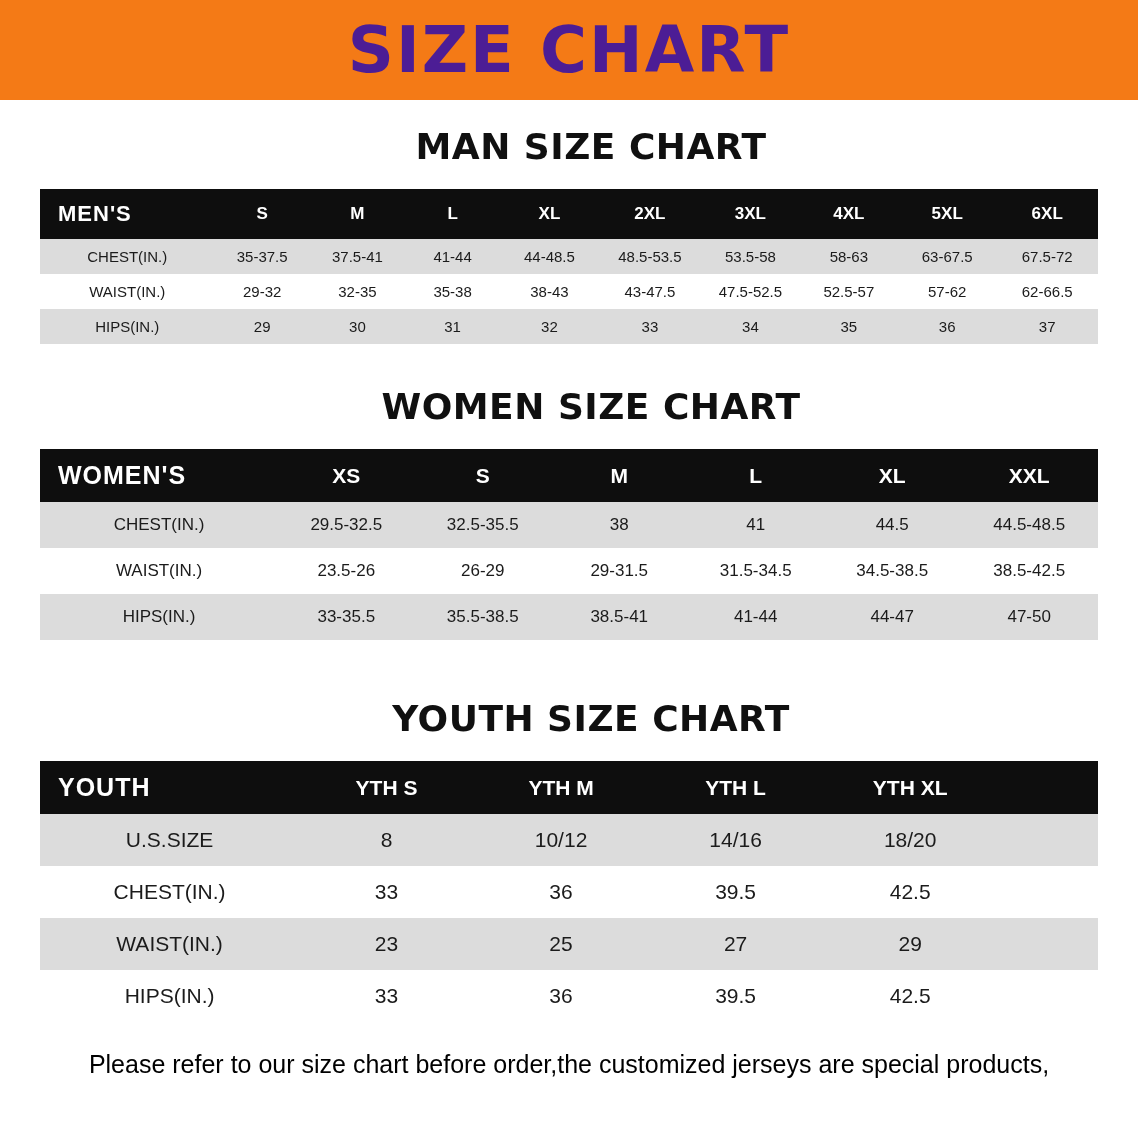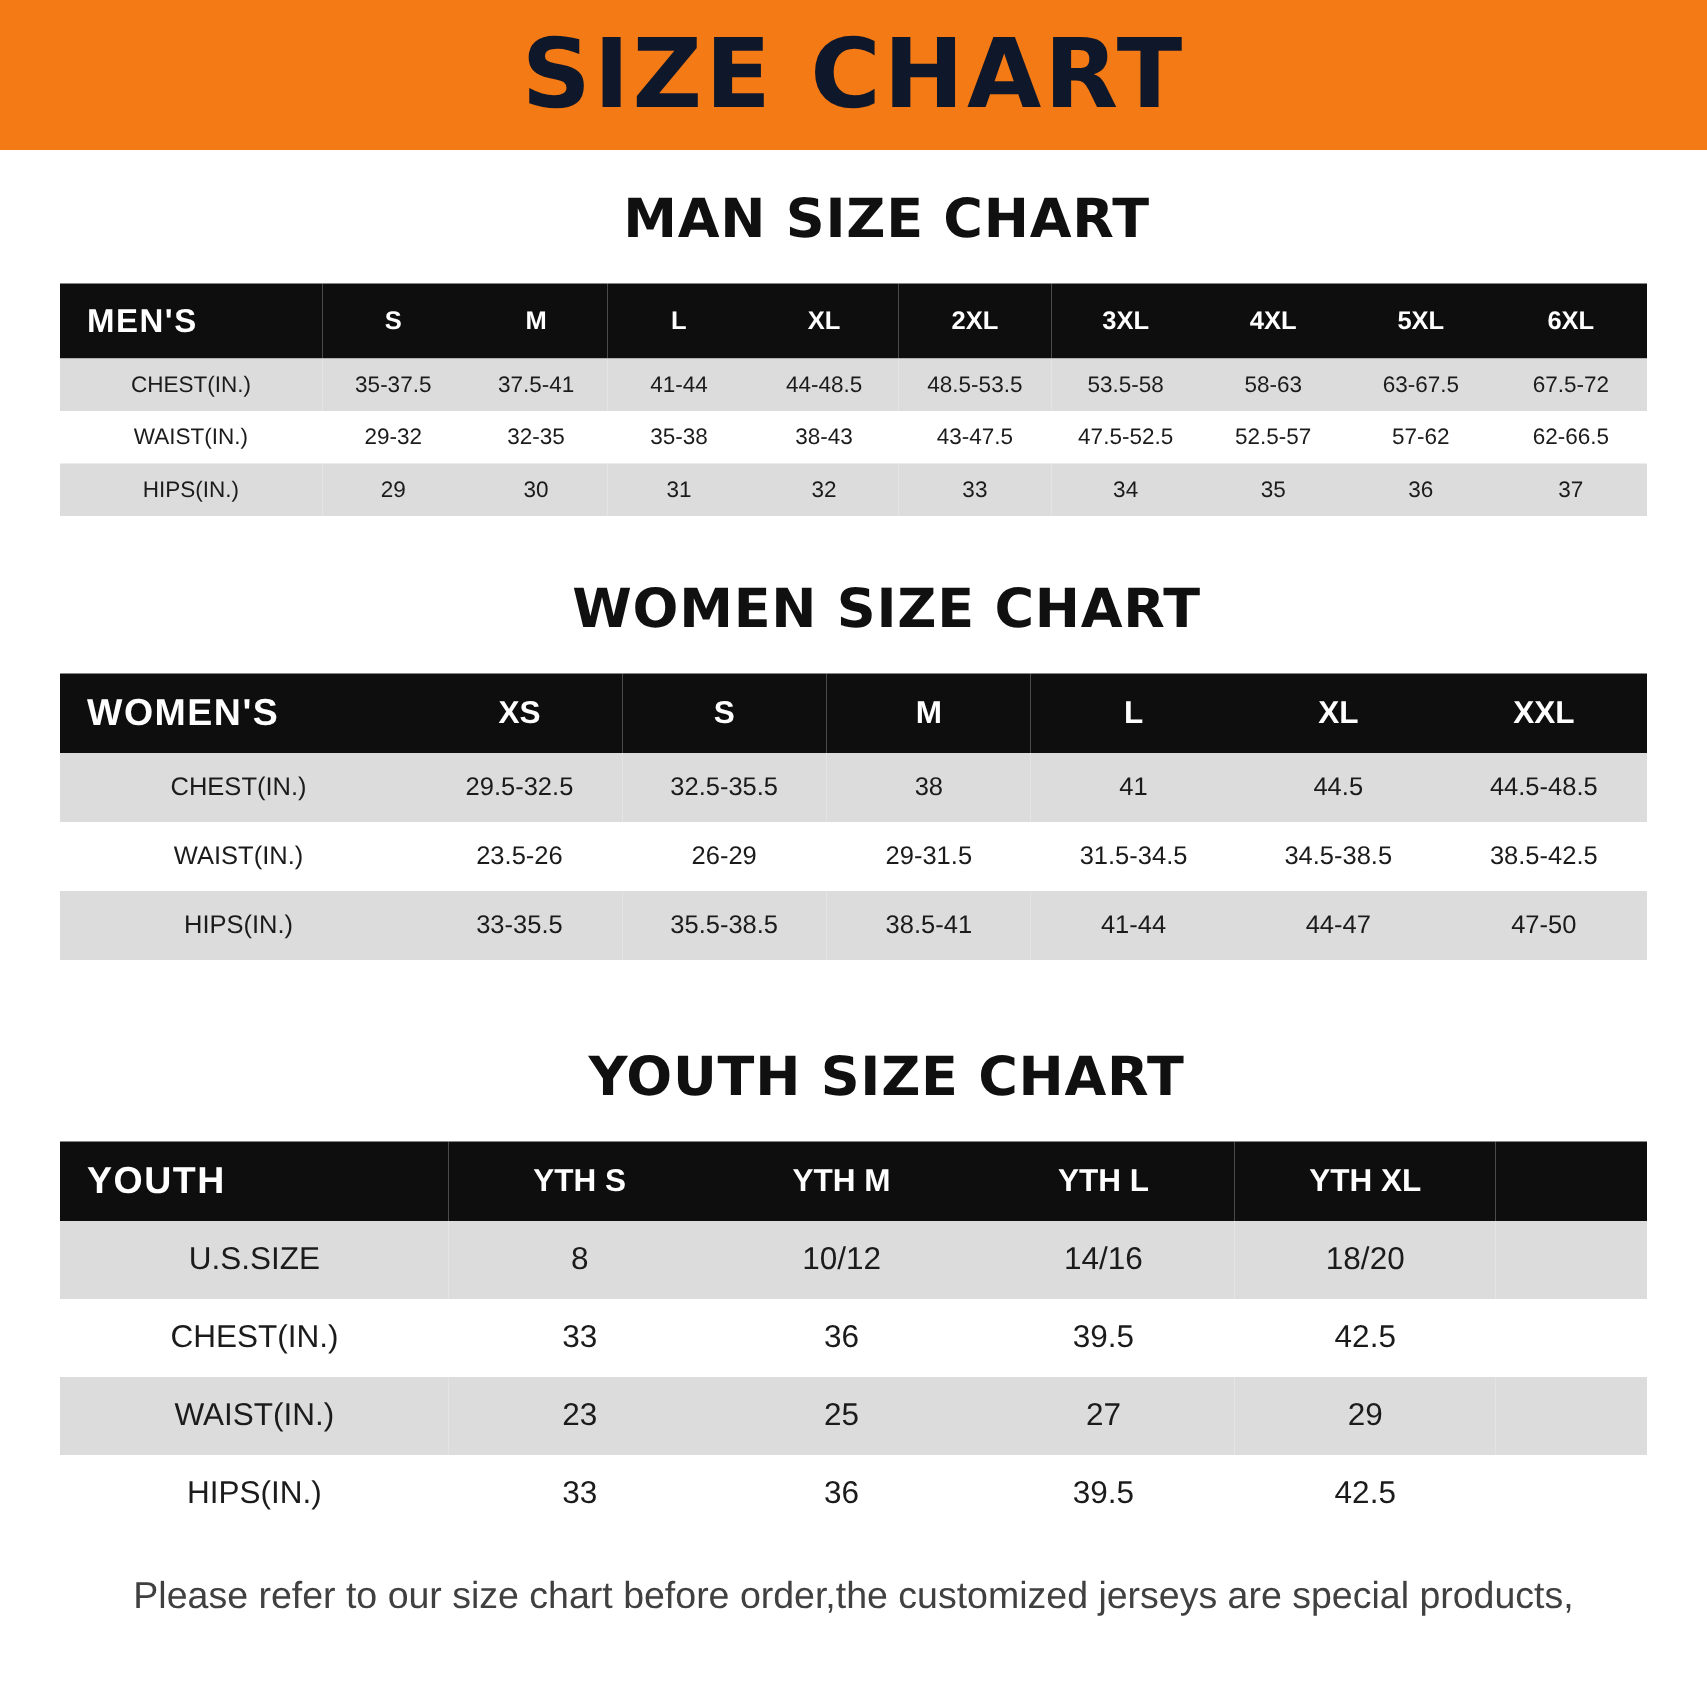--- a/index.html
+++ b/index.html
@@ -21,21 +21,21 @@
     height: 100px;
     display: flex;
     align-items: center;
     justify-content: center;
   }
   .banner-title {
     font-family: "DejaVu Sans", sans-serif;
     font-weight: 700;
     font-size: 64px;
     letter-spacing: 2px;
-    color: #0f172a;
+    color: #4c1d95;
     line-height: 1;
   }
 
   
   .section-title {
     text-align: center;
     font-family: "DejaVu Sans", sans-serif;
     font-weight: 700;
     font-size: 36px;
     color: #101010;
@@ -91,21 +91,21 @@
   .women tbody td { font-size: 17px; padding: 13px 2px; }
 
   
   .youth thead th { font-size: 21px; }
   .youth thead th.rowlabel { font-size: 25px; }
   .youth tbody td { font-size: 21px; padding: 14px 2px; }
 
   
   .note {
     margin: 26px 36px 0 36px;
-    color: #404040;
+    color: #000000;
     font-size: 25px;
     line-height: 1.35;
     text-align: center;
   }
   .note-line { display: block; }
 </style>
 </head>
 <body>
 
 <div class="banner">

